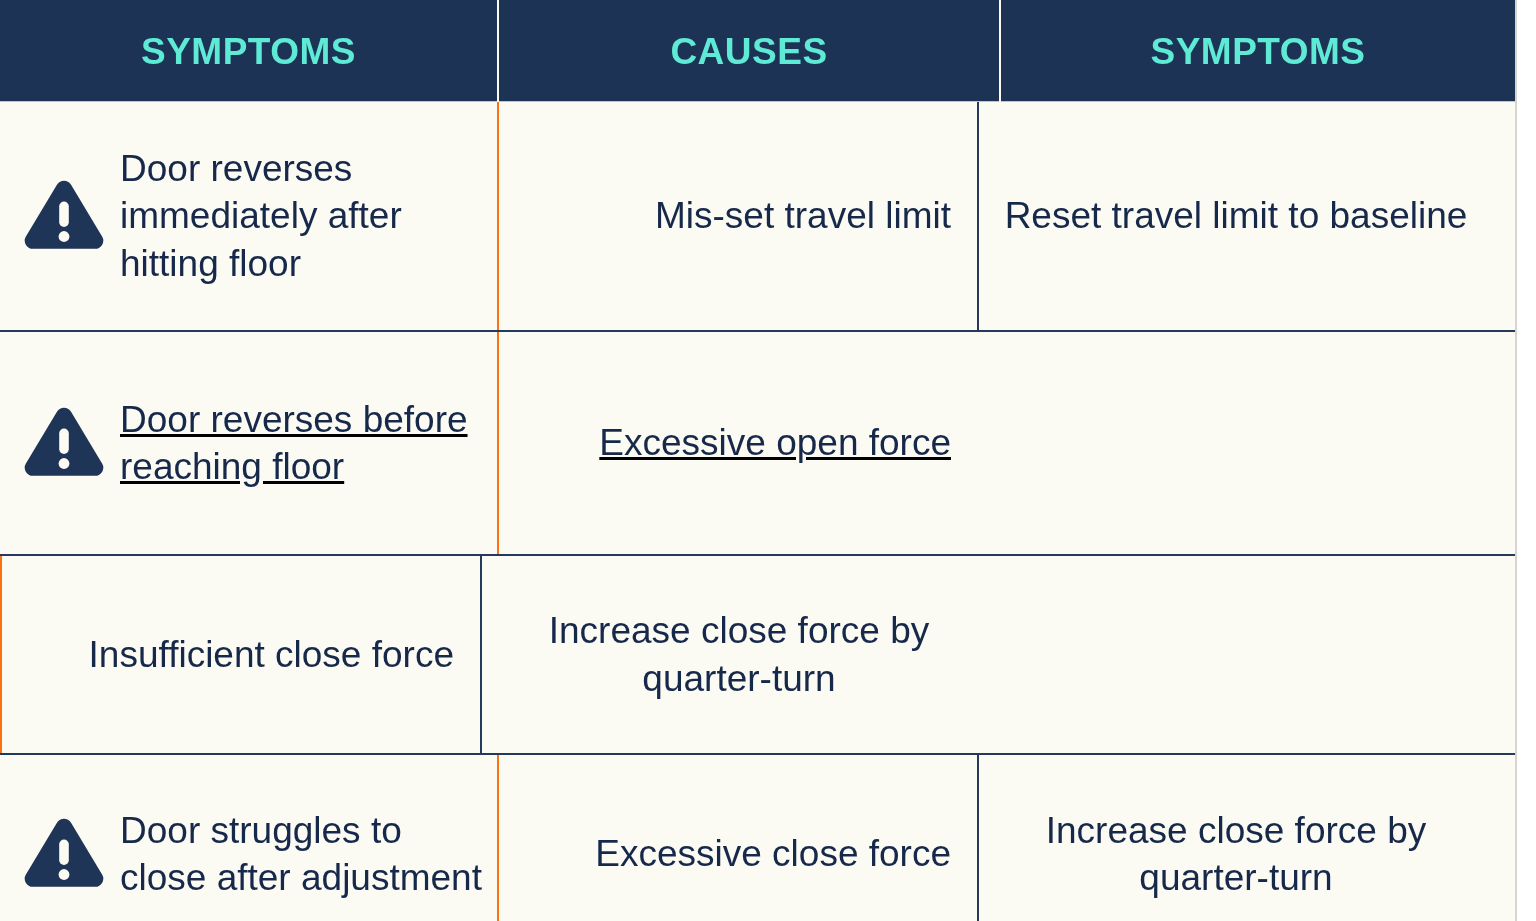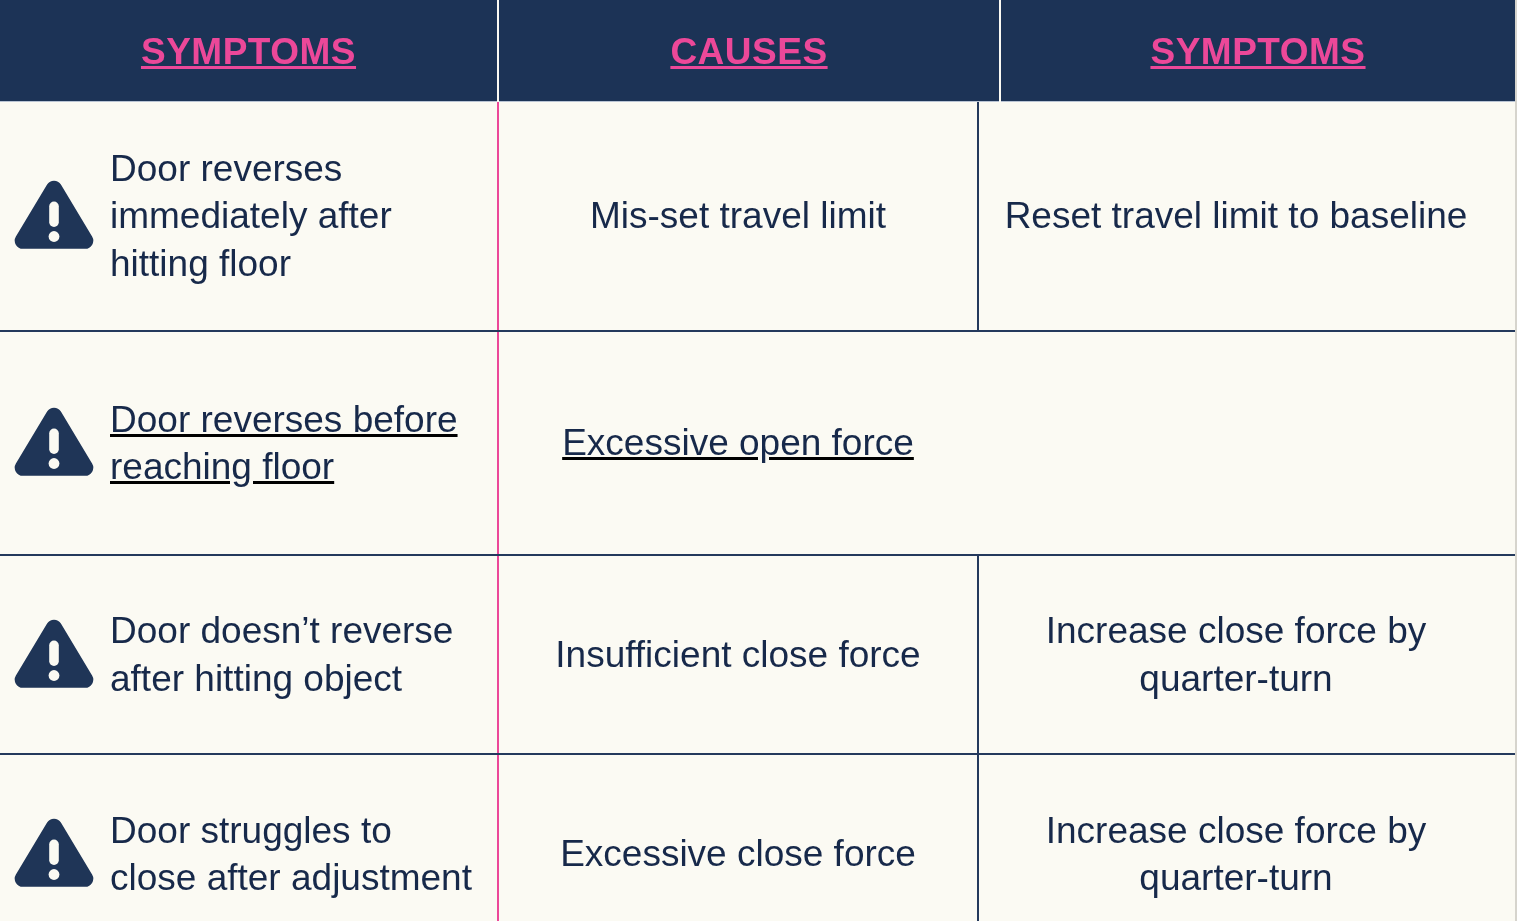--- a/index.html
+++ b/index.html
@@ -31,26 +31,25 @@
     background: #1C3356;
     width: 1517px;
     box-sizing: border-box;
   }
   .th {
     display: flex;
     align-items: center;
     justify-content: center;
     box-sizing: border-box;
     height: 104px;
-    color: #ec4899;
+    color: #5eead4;
     font-size: 37px;
     font-weight: bold;
     letter-spacing: 0.5px;
     text-align: center;
-    text-decoration: underline;
   }
   .th-symptoms { width: 497px; }
   .th-causes   { width: 502px; border-left: 2px solid #FBFAF3; }
   .th-solutions{ width: 516px; border-left: 2px solid #FBFAF3; }
 
   
   .tbody {
     width: 1517px;
   }
   .trow {
@@ -64,29 +63,29 @@
   .td {
     box-sizing: border-box;
     display: flex;
     align-items: center;
     color: #17294a;
     font-size: 37px;
     line-height: 1.28;
   }
   .td-symptoms {
     width: 497px;
-    padding: 22px 14px 22px 12px;
+    padding: 22px 14px 22px 22px;
     gap: 14px;
     text-align: left;
   }
   .td-causes {
     width: 480px;
-    border-left: 2px solid #ec4899;
+    border-left: 2px solid #f97316;
     padding: 22px 26px;
-    justify-content: center;
+    justify-content: flex-end;
     text-align: center;
   }
   .td-solutions {
     width: 516px;
     border-left: 2px solid #24395c;
     padding: 8px 22px;
     justify-content: center;
     text-align: center;
   }
 
@@ -149,28 +148,20 @@
           <circle cx="42" cy="57.5" r="5.4" fill="#FBFAF3"></circle>
         </svg>
         <span class="sym-text">Door reverses before reaching floor</span>
       </div>
       <div class="td td-causes">
         <span>Excessive open force</span>
       </div>
     </div>
 
     <div class="trow row-3">
-      <div class="td td-symptoms">
-        <svg class="warn-icon" viewBox="0 0 84 74" aria-hidden="true">
-          <path d="M35.1 5.6 L3.9 57.4 a8.2 8.2 0 0 0 7.0 12.4 h62.2 a8.2 8.2 0 0 0 7.0 -12.4 L48.9 5.6 a8.1 8.1 0 0 0 -13.8 0 Z" fill="#1F3557"></path>
-          <rect x="37.2" y="22.5" width="9.6" height="25.5" rx="4.8" fill="#FBFAF3"></rect>
-          <circle cx="42" cy="57.5" r="5.4" fill="#FBFAF3"></circle>
-        </svg>
-        <span class="sym-text">Door doesn’t reverse after hitting object</span>
-      </div>
       <div class="td td-causes">
         <span>Insufficient close force</span>
       </div>
       <div class="td td-solutions">
         <span>Increase close force by quarter-turn</span>
       </div>
     </div>
 
     <div class="trow row-4">
       <div class="td td-symptoms">

